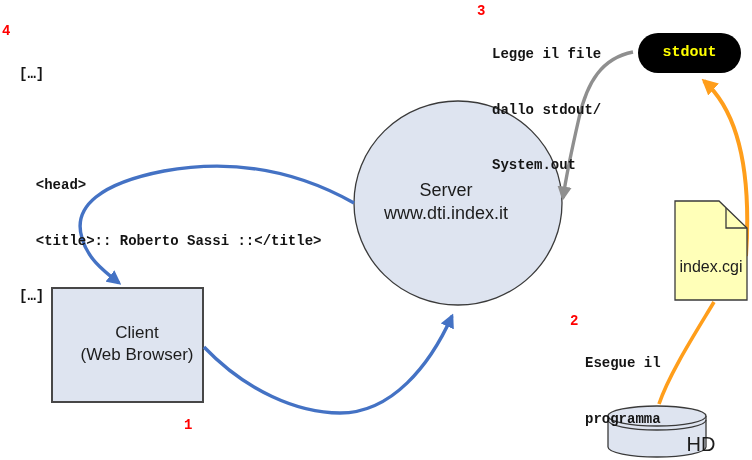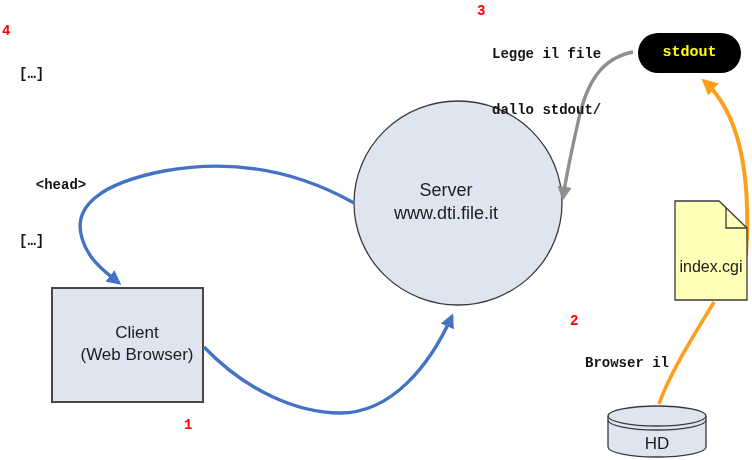--- a/index.html
+++ b/index.html
@@ -15,21 +15,21 @@
   }
   .code-line { height:18.5px; }
   .num {
     font-family:"Liberation Mono", monospace; font-weight:bold;
     font-size:14px; line-height:14px; color:var(--c-red,#ff0000);
   }
   .label { color:#1c1c1c; text-align:center; }
   .server-label { font-size:18px; line-height:23px; }
   .client-label { font-size:17px; line-height:22px; }
   .file-label  { font-size:16px; line-height:18px;text-align:center; }
-  .hd-label    { font-size:17px; line-height:18px; }
+  .hd-label    { font-size:20px; line-height:18px;margin-left:44px; }
   .stdout-label {
     font-family:"Liberation Mono", monospace; font-weight:bold;
     font-size:15px; color:var(--c-yellow,#ffff00);
     text-align:center;
   }
 </style>
 </head>
 <body>
 
 <div class="stage">
@@ -68,44 +68,47 @@
     <path d="M354,203 C292,168 230,159 164,171 C102,183 72,206 82,238 C87,257 101,269 119,283" marker-end="url(#ah-blue)" style="fill:none;stroke:var(--c-blue,#4472C4);stroke-width:3.4"></path>
 
     <path d="M204,347 C246,391 298,413 340,413 C392,413 430,365 452,316" marker-end="url(#ah-blue)" style="fill:none;stroke:var(--c-blue,#4472C4);stroke-width:3.4"></path>
   </svg>
 
   <div class="abs num" style="left:2px;top:24px">4</div>
   <div class="abs code" style="left:19px;top:28px">
     <div class="code-line">[…]</div>
     <div class="code-line"></div>
     <div class="code-line">  &lt;head&gt;</div>
+    <div class="code-line">  &lt;title&gt;:: Roberto Sassi ::&lt;/title&gt;</div>
     <div class="code-line">[…]</div>
   </div>
 
   <div class="abs num" style="left:477px;top:4px">3</div>
   <div class="abs code" style="left:492px;top:8px">
     <div class="code-line">Legge il file</div>
     <div class="code-line">dallo stdout/</div>
+    <div class="code-line">System.out</div>
   </div>
 
   <div class="abs num" style="left:570px;top:314px">2</div>
   <div class="abs code" style="left:585px;top:317px">
-    <div class="code-line">Browser il</div>
+    <div class="code-line">Esegue il</div>
+    <div class="code-line">programma</div>
     
   </div>
 
   <div class="abs num" style="left:184px;top:418px">1</div>
   <div class="abs code" style="left:198px;top:421px">
     <div class="code-line">GET /~sassi/index.cgi HTTP/1.1</div>
     
   </div>
 
   <div class="abs label server-label" style="left:356px;top:179px;width:180px">
     <div>Server</div>
-    <div>www.dti.file.it</div>
+    <div>www.dti.index.it</div>
   </div>
 
   <div class="abs label client-label" style="left:52px;top:322px;width:170px">
     <div>Client</div>
     <div>(Web Browser)</div>
   </div>
 
   <div class="abs stdout-label" style="left:638px;top:33px;width:103px;height:40px;line-height:40px">stdout</div>
 
   <div class="abs label file-label" style="left:675px;top:258px;width:72px">index.cgi</div>

